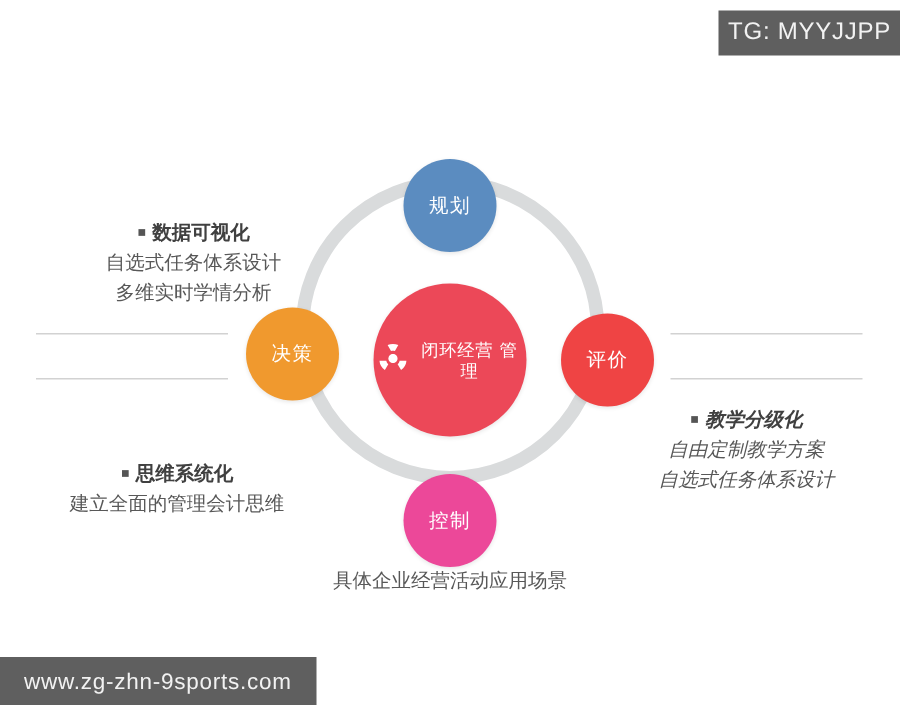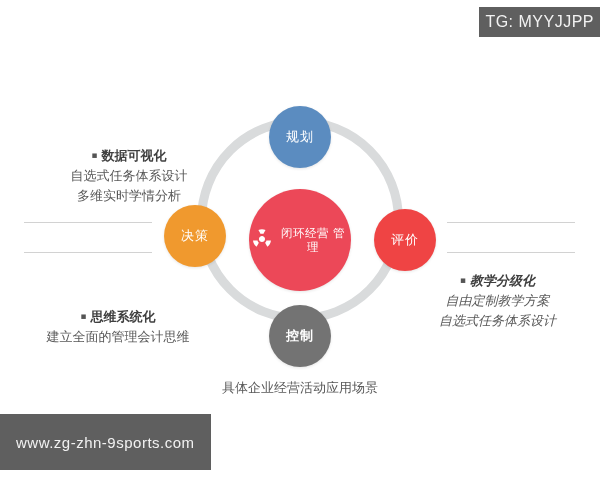--- a/index.html
+++ b/index.html
@@ -37,21 +37,21 @@
     right: 0px;
     top: 7px;
     height: 30px;
     padding: 0 6px;
     font-size: 16px;
   }
   #wm-url {
     left: 0px;
     bottom: 10px;
     height: 32px;
-    padding: 12px 16px;
+    padding: 0 16px;
     font-size: 15px;
   }
 
   
   #ring {
     position: absolute;
     left: 197px;
     top: 117px;
     width: 206px;
     height: 206px;
@@ -98,21 +98,21 @@
     align-items: center;
     justify-content: center;
     color: #ffffff;
     font-size: 13px;
     letter-spacing: 1px;
     box-shadow: 0 1px 3px rgba(0,0,0,0.10);
   }
   #node-top    { left: 269px; top: 106px; background: #5b8cc0; }
   #node-left   { left: 164px; top: 205px; background: #f0992e; }
   #node-right  { left: 374px; top: 209px; background: #ef4444; }
-  #node-bottom { left: 269px; top: 305px; background: #737373; font-weight: bold; }
+  #node-bottom { left: 269px; top: 316px; background: #ec4899; }
 
   
   .caption {
     position: absolute;
     color: #585858;
     text-align: center;
     line-height: 20px;
     font-size: 13px;
     white-space: nowrap;
   }

